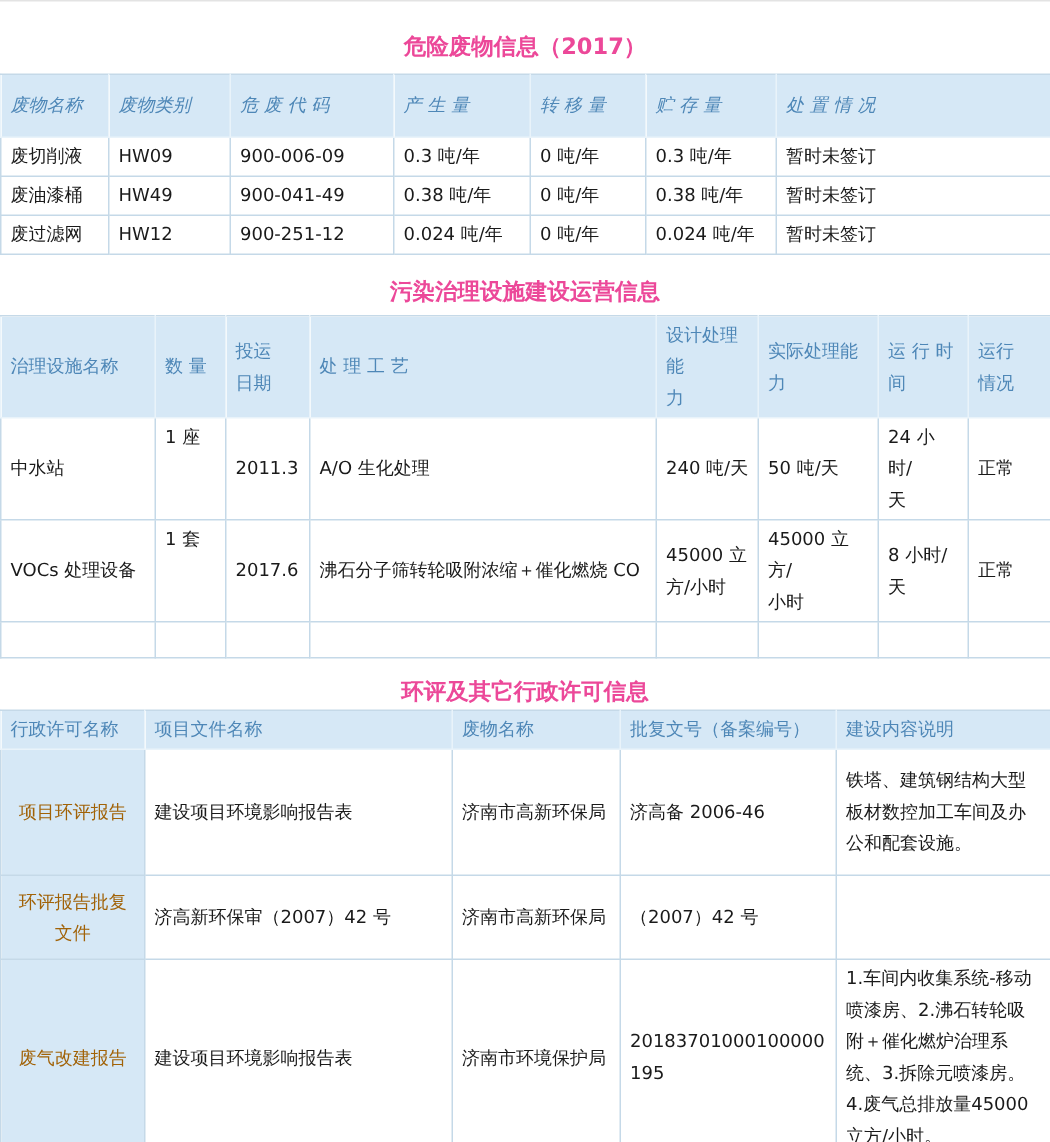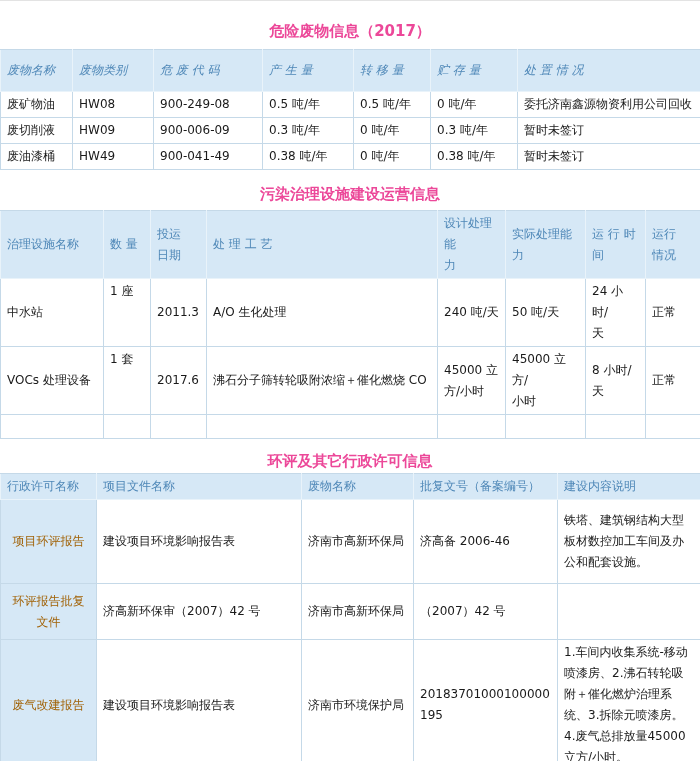--- a/index.html
+++ b/index.html
@@ -82,44 +82,44 @@
         <th>废物类别</th>
         <th>危 废 代 码</th>
         <th>产 生 量</th>
         <th>转 移 量</th>
         <th>贮 存 量</th>
         <th>处 置 情 况</th>
       </tr>
     </thead>
     <tbody>
       <tr>
-        <td>废矿物油</td>
-        <td>HW08</td>
-        <td>900-249-08</td>
-        <td>0.5 吨/年</td>
-        <td>0.5 吨/年</td>
-        <td>0 吨/年</td>
-        <td>委托济南鑫源物资利用公司回收</td>
-      </tr>
-      <tr>
         <td>废切削液</td>
         <td>HW09</td>
         <td>900-006-09</td>
         <td>0.3 吨/年</td>
         <td>0 吨/年</td>
         <td>0.3 吨/年</td>
         <td>暂时未签订</td>
       </tr>
       <tr>
         <td>废油漆桶</td>
         <td>HW49</td>
         <td>900-041-49</td>
         <td>0.38 吨/年</td>
         <td>0 吨/年</td>
         <td>0.38 吨/年</td>
+        <td>暂时未签订</td>
+      </tr>
+      <tr>
+        <td>废过滤网</td>
+        <td>HW12</td>
+        <td>900-251-12</td>
+        <td>0.024 吨/年</td>
+        <td>0 吨/年</td>
+        <td>0.024 吨/年</td>
         <td>暂时未签订</td>
       </tr>
     </tbody>
   </table>
 
   <h2 class="tbl-title title2">污染治理设施建设运营信息</h2>
   <table class="t2">
     <colgroup>
       <col style="width:103px">
         <col style="width:47px">

